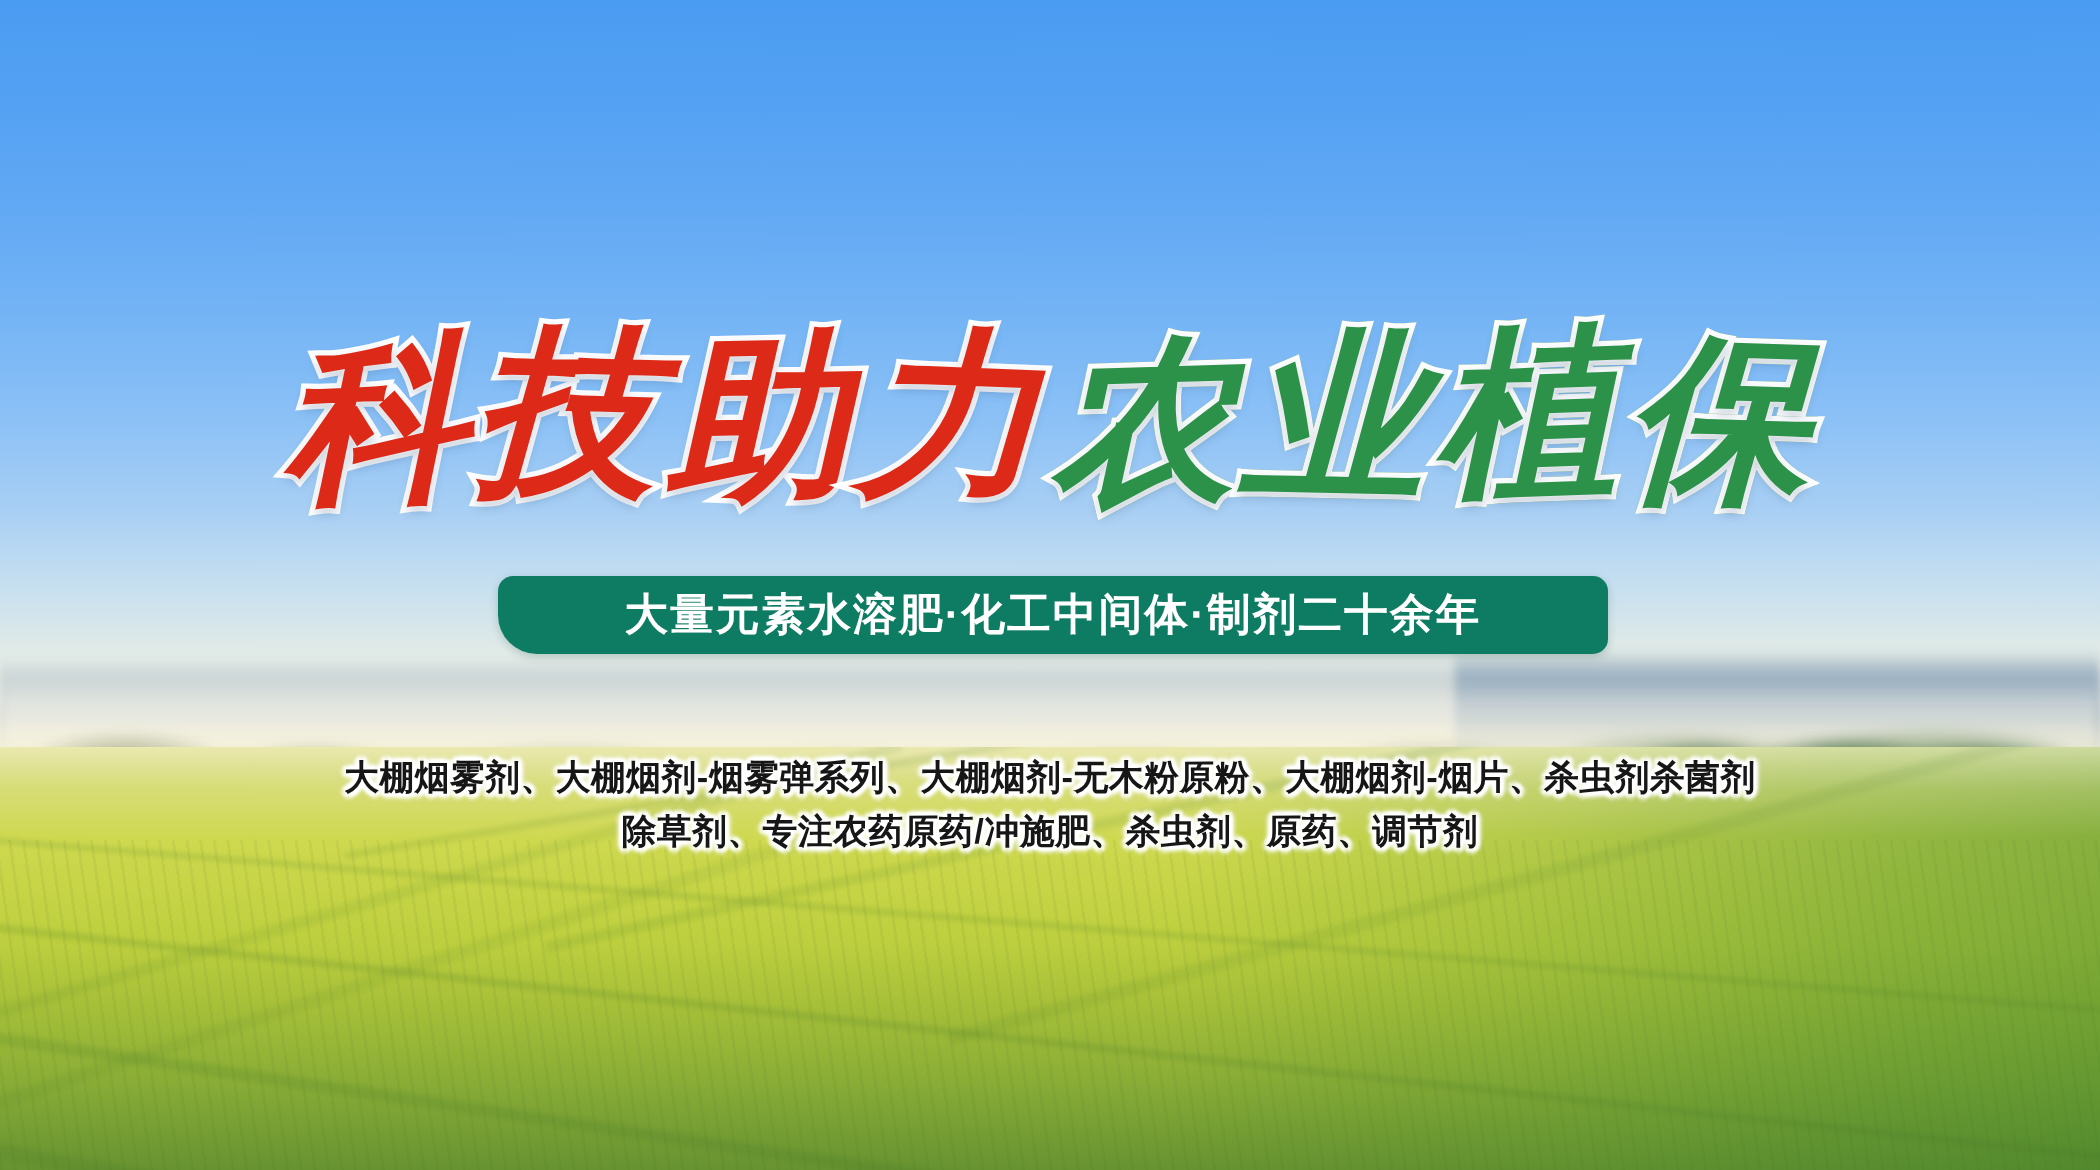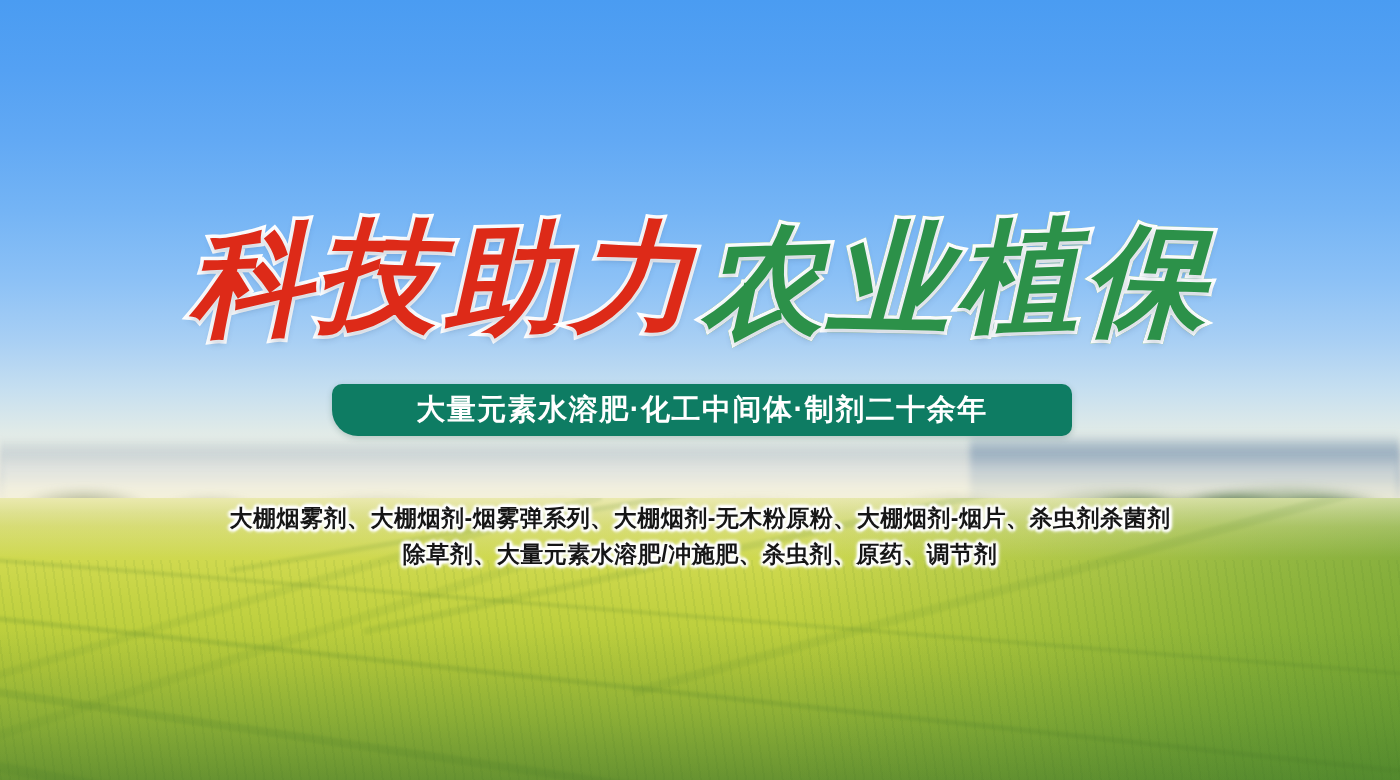--- a/index.html
+++ b/index.html
@@ -330,17 +330,17 @@
     <div class="headline">
       <span class="ch red j1">科</span><span class="ch red j2">技</span><span class="ch red j3">助</span><span class="ch red j4">力</span><span class="ch grn j5">农</span><span class="ch grn j6">业</span><span class="ch grn j7">植</span><span class="ch grn j8">保</span>
     </div>
 
     <div class="subtitle-pill">
       <span class="subtitle-text">大量元素水溶肥·化工中间体·制剂二十余年</span>
     </div>
 
     <div class="product-lines">
       <span class="product-line">大棚烟雾剂、大棚烟剂-烟雾弹系列、大棚烟剂-无木粉原粉、大棚烟剂-烟片、杀虫剂杀菌剂</span>
-      <span class="product-line">除草剂、大量元素水溶肥/冲施肥、杀虫剂、原药、调节剂</span>
+      <span class="product-line">除草剂、专注农药原药/冲施肥、杀虫剂、原药、调节剂</span>
     </div>
 
   </div>
 </div>
 
 </body></html>

